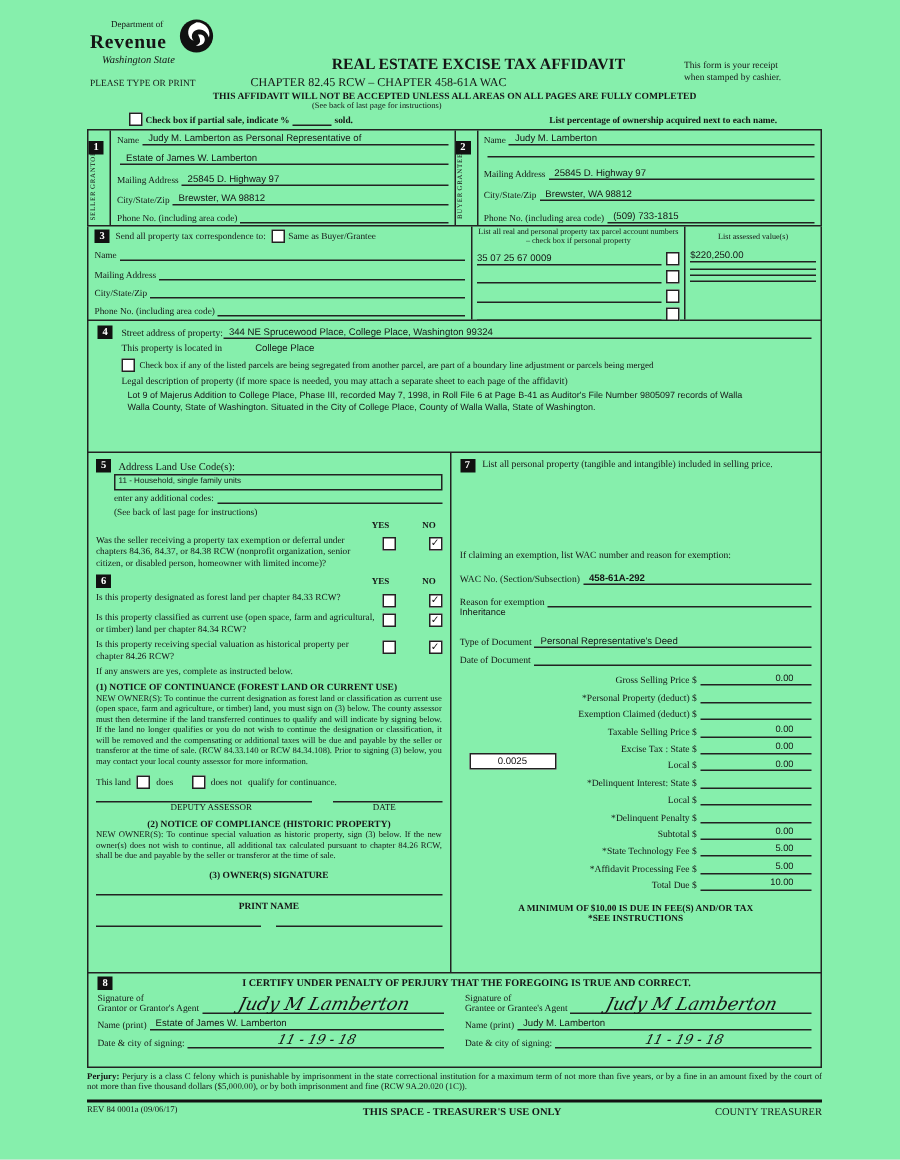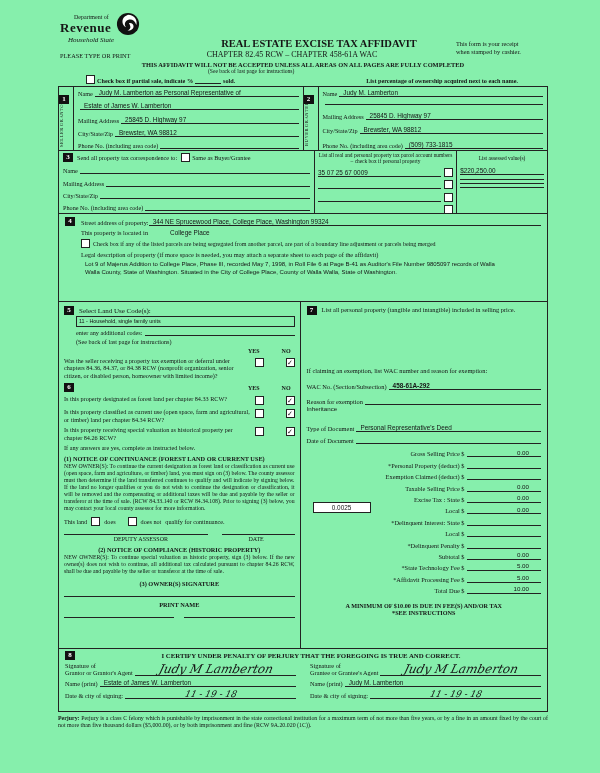--- a/index.html
+++ b/index.html
@@ -12,21 +12,21 @@
       text-align:center;font-family:"Liberation Sans",sans-serif;background:#fff;flex:none;}
   .numbox{background:#111;color:#fff;width:10px;height:9px;font-size:7px;line-height:9px;text-align:center;
       font-weight:bold;display:inline-block;flex:none;}
   
   .hdr{position:relative;height:72px;}
   .logo{position:absolute;left:2px;top:0;display:flex;align-items:flex-start;}
   .logo-dept{font-size:6px;margin-left:14px;}
   .logo-rev{font-size:13px;font-weight:bold;letter-spacing:.5px;}
   .logo-wa{font-size:7px;font-style:italic;margin-left:8px;}
   .title{position:absolute;left:116px;top:24px;width:290px;text-align:center;font-weight:bold;font-size:10.5px;}
-  .subtitle{position:absolute;left:89px;top:36px;width:290px;text-align:center;font-size:8px;}
+  .subtitle{position:absolute;left:109px;top:36px;width:290px;font-size:8px;}
   .receipt{position:absolute;right:0;top:26px;width:92px;font-size:6.3px;line-height:1.25;}
   .pleasetype{position:absolute;left:2px;top:38px;font-size:6.3px;}
   .warning{position:absolute;left:0;top:47px;width:100%;text-align:center;font-weight:bold;font-size:6.4px;}
   .seeback{position:absolute;left:150px;top:54px;font-size:5.6px;}
   .partialrow{position:absolute;left:28px;top:61px;right:0;display:flex;align-items:flex-end;font-size:6.2px;font-weight:bold;}
   
   .box12{border:1px solid #222;height:63px;display:flex;}
   .half{width:50%;display:flex;}
   .half.l{border-right:1px solid #222;}
   .sidestrip{width:14px;border-right:1px solid #222;position:relative;flex:none;}
@@ -87,21 +87,21 @@
 <body>
 
 <div class="page">
  <div class="form">
 
   <div class="hdr">
     <div class="logo">
       <div class="logo-text">
         <div class="logo-dept">Department of</div>
         <div class="logo-rev">Revenue</div>
-        <div class="logo-wa">Household State</div>
+        <div class="logo-wa">Washington State</div>
       </div>
       <svg width="24" height="24" viewBox="0 0 26 26" style="margin-left:2px;margin-top:-2px;">
         <circle cx="13" cy="13" r="12" fill="#111"></circle>
         <path d="M13 3 C 20 3 23.5 9 22 14 C 20.5 9.5 17 7.5 13.5 8.5 C 9.5 9.5 8.5 14 11 16.5 C 6.5 15 5.5 8 9.5 5 Z" fill="#fff"></path>
         <path d="M14 12 C 17 11.5 19 13 19 15.5 C 19 18.5 16 20.5 12.5 20 C 15 19 16 17.5 15.5 15.5 C 15.2 14 14.5 13 14 12 Z" fill="#fff"></path>
       </svg>
     </div>
     <div class="title">REAL ESTATE EXCISE TAX AFFIDAVIT</div>
     <div class="subtitle">CHAPTER 82.45 RCW – CHAPTER 458-61A WAC</div>
     <div class="receipt">
@@ -263,21 +263,21 @@
       <span>Legal description of property (if more space is needed, you may attach a separate sheet to each page of the affidavit)</span>
     </div>
     <div class="sans" style="margin-left:20px;margin-right:30px;font-size:6px;line-height:1.3;">Lot 9 of Majerus Addition to College Place, Phase III, recorded  May 7, 1998, in Roll File 6 at Page B-41 as Auditor's File Number 9805097 records of Walla Walla County, State of Washington.   Situated in the City of College Place, County of Walla Walla, State of Washington.</div>
   </div>
 
   <div class="main">
 
     <div class="lcol">
       <div class="frow" style="align-items:center;margin-top:2px;">
         <span class="numbox">5</span>
-        <span style="margin-left:5px;font-size:7px;">Select Land Use Code(s):</span>
+        <span style="margin-left:5px;font-size:7px;">Address Land Use Code(s):</span>
       </div>
       <div class="codebox sans">11 - Household, single family units</div>
       <div class="frow" style="margin-left:12px;">
         <span class="lbl">enter any additional codes:</span>
         <span class="u" style="flex:1"></span>
       </div>
       <div style="margin-left:12px;margin-top:2px;">(See back of last page for instructions)</div>
       <div class="yesno">
             <span>YES</span>
             <span>NO</span>
@@ -471,15 +471,20 @@
           <span class="u" style="flex:1;text-align:center;"><span class="script sm">11 - 19 - 18</span></span>
         </div>
       </div>
     </div>
   </div>
 
   <div class="perjury">
     <b>Perjury:</b>
     <span>Perjury is a class C felony which is punishable by imprisonment in the state correctional institution for a maximum term of not more than five years, or by a fine in an amount fixed by the court of not more than five thousand dollars ($5,000.00), or by both imprisonment and fine (RCW 9A.20.020 (1C)).</span>
   </div>
+  <div class="footrow">
+    <span style="font-size:5.8px;width:130px;">REV 84 0001a (09/06/17)</span>
+    <span style="flex:1;text-align:center;font-weight:bold;font-size:7px;">THIS SPACE - TREASURER'S USE ONLY</span>
+    <span style="width:120px;text-align:right;font-size:7px;">COUNTY TREASURER</span>
+  </div>
  </div>
 
 </div>
 
 </body></html>

